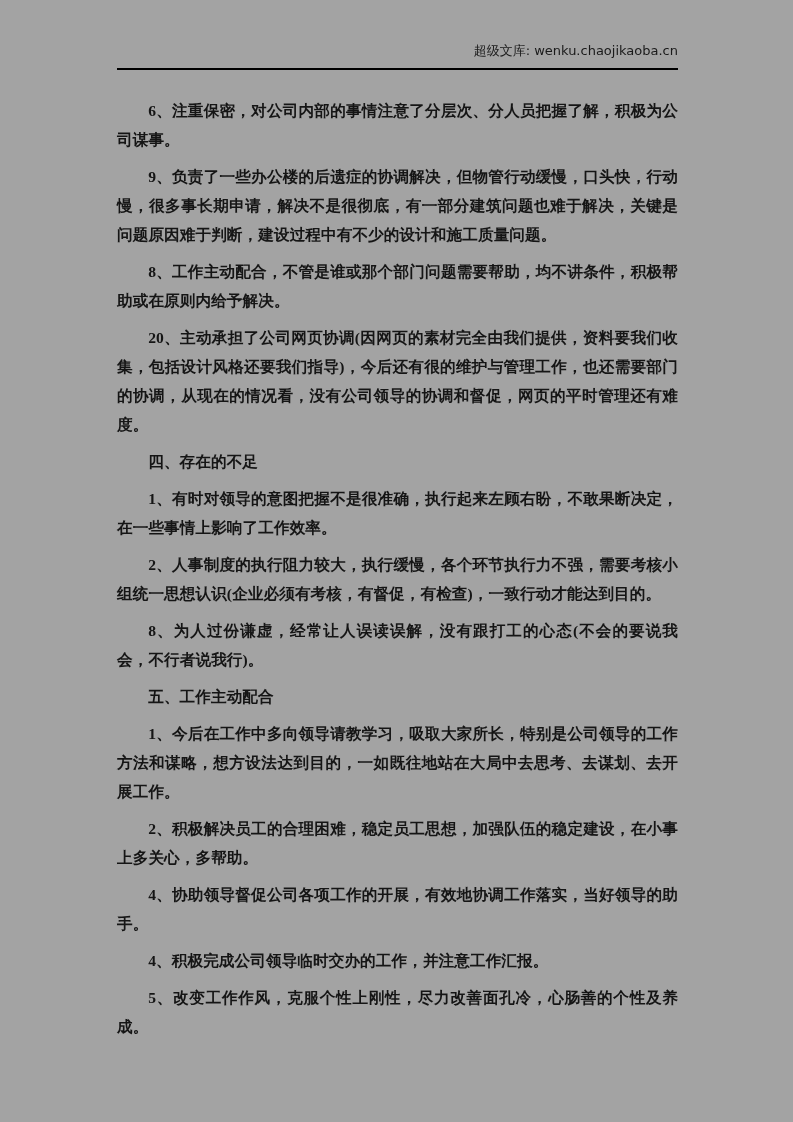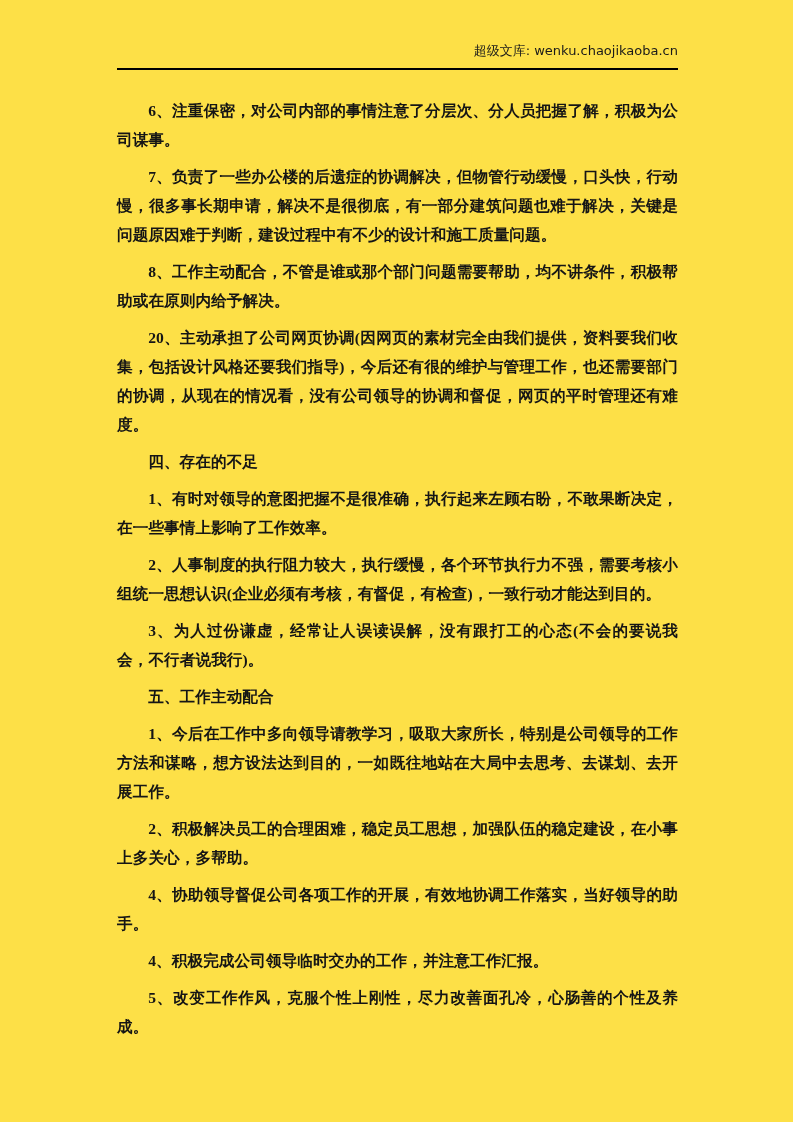--- a/index.html
+++ b/index.html
@@ -10,21 +10,21 @@
   }
   body {
     font-family: "Liberation Serif", "DejaVu Serif", serif;
     color: #000000;
   }
   .page {
     position: relative;
     width: 793px;
     height: 1122px;
     margin: 0 auto;
-    background: #fde047;
+    background: #a3a3a3;
     overflow: hidden;
     box-sizing: border-box;
   }
   
   .page-header {
     position: absolute;
     top: 42px;
     left: 117px;
     width: 561px;
     text-align: right;
@@ -72,27 +72,27 @@
 <body>
 
 <div class="page">
 
   <div class="page-header">超级文库: wenku.chaojikaoba.cn</div>
 
   <div class="header-rule"></div>
 
   <div class="doc-body">
       <p class="para">6、注重保密，对公司内部的事情注意了分层次、分人员把握了解，积极为公司谋事。</p>
-      <p class="para">7、负责了一些办公楼的后遗症的协调解决，但物管行动缓慢，口头快，行动慢，很多事长期申请，解决不是很彻底，有一部分建筑问题也难于解决，关键是问题原因难于判断，建设过程中有不少的设计和施工质量问题。</p>
+      <p class="para">9、负责了一些办公楼的后遗症的协调解决，但物管行动缓慢，口头快，行动慢，很多事长期申请，解决不是很彻底，有一部分建筑问题也难于解决，关键是问题原因难于判断，建设过程中有不少的设计和施工质量问题。</p>
       <p class="para">8、工作主动配合，不管是谁或那个部门问题需要帮助，均不讲条件，积极帮助或在原则内给予解决。</p>
       <p class="para">20、主动承担了公司网页协调(因网页的素材完全由我们提供，资料要我们收集，包括设计风格还要我们指导)，今后还有很的维护与管理工作，也还需要部门的协调，从现在的情况看，没有公司领导的协调和督促，网页的平时管理还有难度。</p>
       <p class="para heading">四、存在的不足</p>
       <p class="para">1、有时对领导的意图把握不是很准确，执行起来左顾右盼，不敢果断决定，在一些事情上影响了工作效率。</p>
       <p class="para">2、人事制度的执行阻力较大，执行缓慢，各个环节执行力不强，需要考核小组统一思想认识(企业必须有考核，有督促，有检查)，一致行动才能达到目的。</p>
-      <p class="para">3、为人过份谦虚，经常让人误读误解，没有跟打工的心态(不会的要说我会，不行者说我行)。</p>
+      <p class="para">8、为人过份谦虚，经常让人误读误解，没有跟打工的心态(不会的要说我会，不行者说我行)。</p>
       <p class="para heading">五、工作主动配合</p>
       <p class="para">1、今后在工作中多向领导请教学习，吸取大家所长，特别是公司领导的工作方法和谋略，想方设法达到目的，一如既往地站在大局中去思考、去谋划、去开展工作。</p>
       <p class="para">2、积极解决员工的合理困难，稳定员工思想，加强队伍的稳定建设，在小事上多关心，多帮助。</p>
       <p class="para">4、协助领导督促公司各项工作的开展，有效地协调工作落实，当好领导的助手。</p>
       <p class="para">4、积极完成公司领导临时交办的工作，并注意工作汇报。</p>
       <p class="para">5、改变工作作风，克服个性上刚性，尽力改善面孔冷，心肠善的个性及养成。</p>
     </div>
 
 </div>
 

